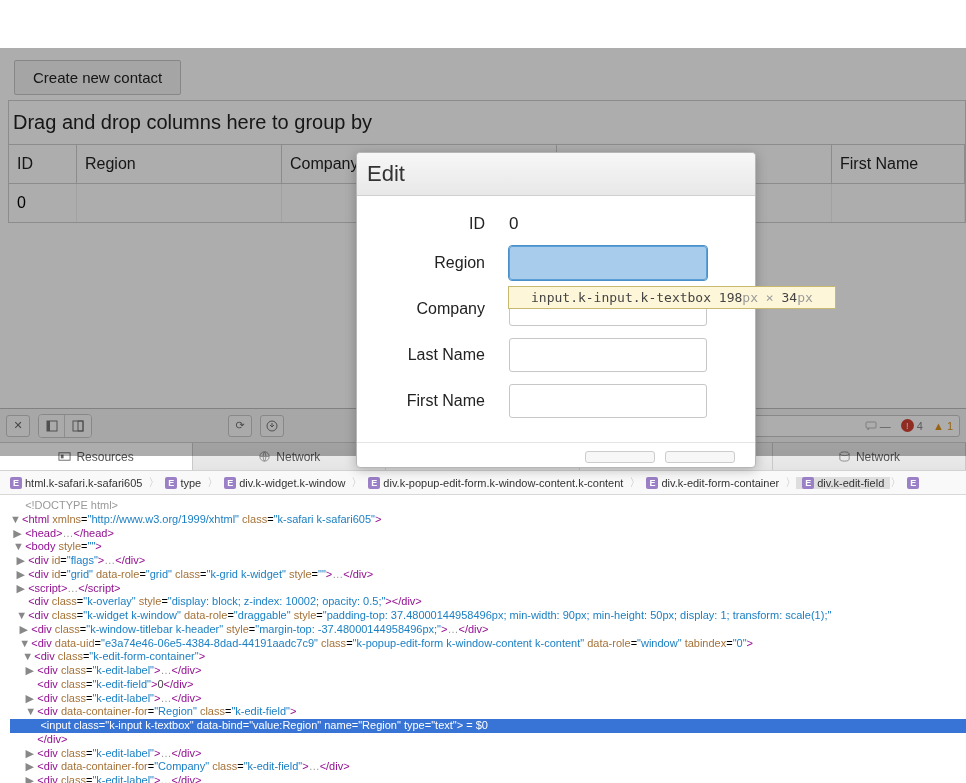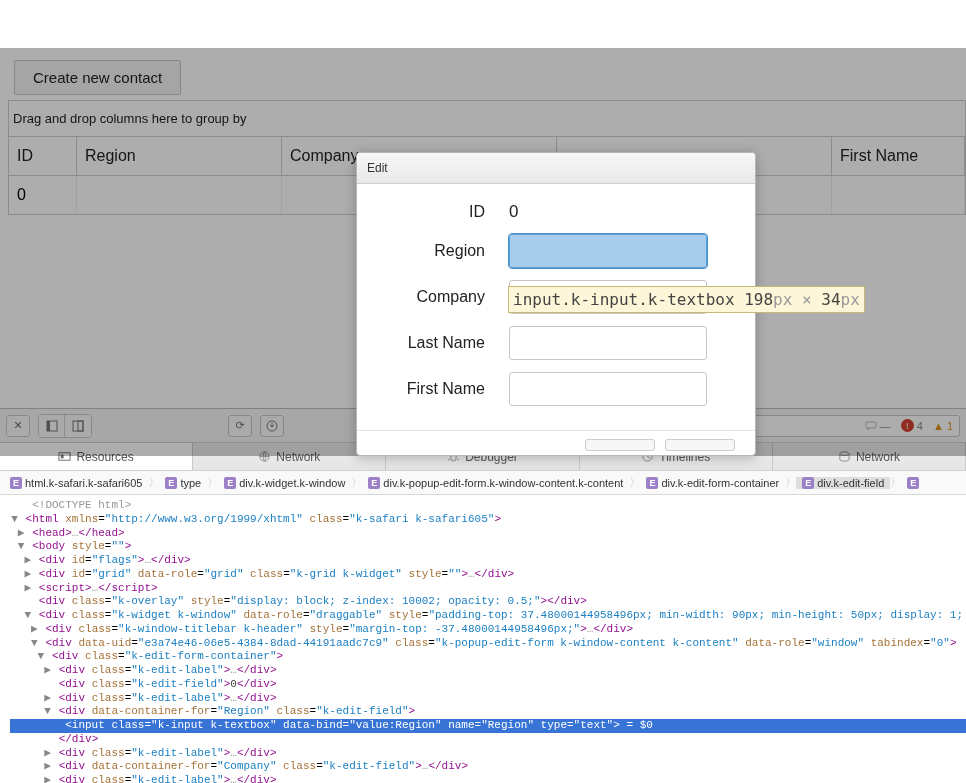--- a/index.html
+++ b/index.html
@@ -5,38 +5,38 @@
 * { box-sizing: border-box; margin: 0; padding: 0; }
 body { font-family: -apple-system, Helvetica, Arial, sans-serif; font-size: 14px; background: #fff; width: 966px; height: 783px; overflow: hidden; position: relative; }
 
 
 .page-top { position: relative; height: 408px; background: #fff; margin-top: 48px; }
 .dim-overlay { position: absolute; inset: 0; background: rgba(0,0,0,0.32); z-index: 5; }
 
 .create-btn { position: absolute; top: 12px; left: 14px; padding: 8px 18px; background: #f4f4f4; border: 1px solid #c7c7c7; border-radius: 2px; color: #222; font-size: 15px; }
 
 .grid { position: absolute; top: 52px; left: 8px; right: 0; border: 1px solid #cfcfcf; }
-.group-bar { padding: 10px 4px; font-size: 13px; color: #222; border-bottom: 1px solid #cfcfcf; }
+.group-bar { padding: 10px 4px; font-size: 20px; color: #222; border-bottom: 1px solid #cfcfcf; }
 .grid-header { display: flex; border-bottom: 1px solid #cfcfcf; }
 .grid-header > div { padding: 10px 8px; font-size: 16px; color: #222; border-right: 1px solid #cfcfcf; }
 .grid-row { display: flex; }
 .grid-row > div { padding: 10px 8px; border-right: 1px solid #efefef; font-size: 16px; }
 .col-id { width: 68px; } .col-region { width: 205px; } .col-company { width: 275px; } .col-last { width: 275px; } .col-first { flex: 1; }
 
 
 .k-window { position: absolute; top: 104px; left: 356px; width: 400px; background: #fff; border: 1px solid #b6b6b6; border-radius: 4px; box-shadow: 0 2px 12px rgba(0,0,0,0.25); z-index: 10; }
-.k-titlebar { background: linear-gradient(#f7f7f7,#e8e8e8); padding: 8px 10px; font-size: 12px; color: #333; border-bottom: 1px solid #cfcfcf; border-radius: 4px 4px 0 0; }
+.k-titlebar { background: linear-gradient(#f7f7f7,#e8e8e8); padding: 8px 10px; font-size: 22px; color: #333; border-bottom: 1px solid #cfcfcf; border-radius: 4px 4px 0 0; }
 .k-form { padding: 18px 24px 12px; }
 .k-row { display: flex; align-items: center; margin-bottom: 12px; }
 .k-label { width: 128px; text-align: right; padding-right: 24px; font-size: 16px; color: #222; }
 .k-field { flex: 1; }
 .k-value { font-size: 17px; color: #222; }
 .k-input { width: 198px; height: 34px; border: 1px solid #c7c7c7; border-radius: 3px; padding: 4px 6px; font-size: 14px; }
 .k-input.highlight { background: #a8ccec; border: 1px solid #5a9fd6; outline: 1px solid #4a8fc7; }
-.tooltip { position: absolute; background: #fdf6d9; border: 1px solid #c7b96f; padding: 3px 4px; font-family: Menlo, monospace; font-size: 16px; color: #444; z-index: 11; }
+.tooltip { position: absolute; background: #fdf6d9; border: 1px solid #c7b96f; padding: 3px 22px; font-family: Menlo, monospace; font-size: 13px; color: #444; z-index: 11; }
 .tooltip .dim { color: #9a9a9a; }
 .dialog-buttons { display:flex; justify-content:flex-end; gap:10px; padding: 8px 20px 4px; border-top:1px solid #e5e5e5; }
 .dbtn { width:70px; height:12px; border:1px solid #ccc; border-radius:3px; background:#f7f7f7; }
 
 
 .devtools { position: absolute; top: 408px; left: 0; right: 0; bottom: 0; background: #fff; border-top: 1px solid #bfbfbf; display: flex; flex-direction: column; font-size: 11px; }
 .dt-toolbar { display: flex; align-items: center; height: 34px; border-bottom: 1px solid #d2d2d2; background: #f6f6f6; padding: 0 6px; gap: 8px; }
 .tb-btn { width: 24px; height: 22px; border: 1px solid #c9c9c9; border-radius: 3px; background: #fbfbfb; display: flex; align-items: center; justify-content: center; color: #6a6a6a; }
 .tb-group { display: flex; border: 1px solid #c9c9c9; border-radius: 4px; overflow: hidden; }
 .tb-group .seg { width: 26px; height: 22px; display:flex; align-items:center; justify-content:center; background:#fbfbfb; border-right:1px solid #d0d0d0; color:#6a6a6a; }
@@ -50,21 +50,21 @@
 .dt-tab { flex: 1; display:flex; align-items:center; justify-content:center; gap:5px; border-right:1px solid #c9c9c9; color:#555; font-size:12px; }
 .dt-tab.active { background: #fff; }
 .dt-tab svg { width:13px; height:13px; }
 
 .dt-breadcrumb { display: flex; align-items:center; height: 24px; border-bottom: 1px solid #d8d8d8; background: #f9f9f9; font-size: 11px; overflow:hidden; padding-left: 4px; }
 .crumb { display:flex; align-items:center; gap:3px; padding: 0 6px; white-space: nowrap; color:#333; }
 .crumb .ebadge { background:#9b7fc7; color:#fff; width:12px; height:12px; display:inline-flex; align-items:center; justify-content:center; border-radius:2px; font-size:9px; font-weight:bold; }
 .crumb.sel { background:#dedede; }
 .chev { color:#bbb; }
 
-.dt-source { flex:1; overflow:auto; padding: 4px 0 4px 10px; font-family: Liberation Mono, monospace; font-size: 11px; line-height: 1.25; }
+.dt-source { flex:1; overflow:auto; padding: 4px 0 4px 10px; font-family: Liberation Sans, sans-serif; font-size: 11px; line-height: 1.25; }
 .ln { white-space: pre; }
 .tw { display:inline-block; width:9px; color:#888; text-align:center; }
 .tag { color:#921090; }
 .attn { color:#a57238; }
 .attv { color:#1a7fc3; }
 .txt { color:#444; }
 .gray { color:#999; }
 .hl-line { background:#3874d6; color:#fff; }
 .hl-line .tag, .hl-line .attn, .hl-line .attv, .hl-line .txt, .hl-line .gray { color:#fff; }
 

